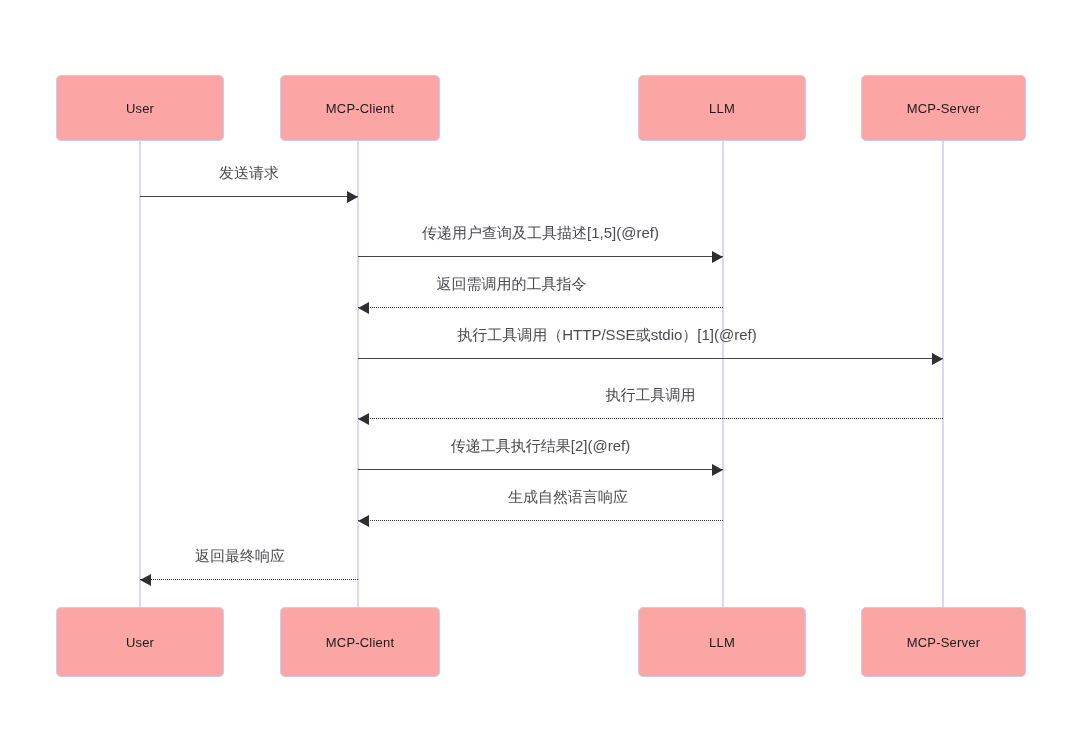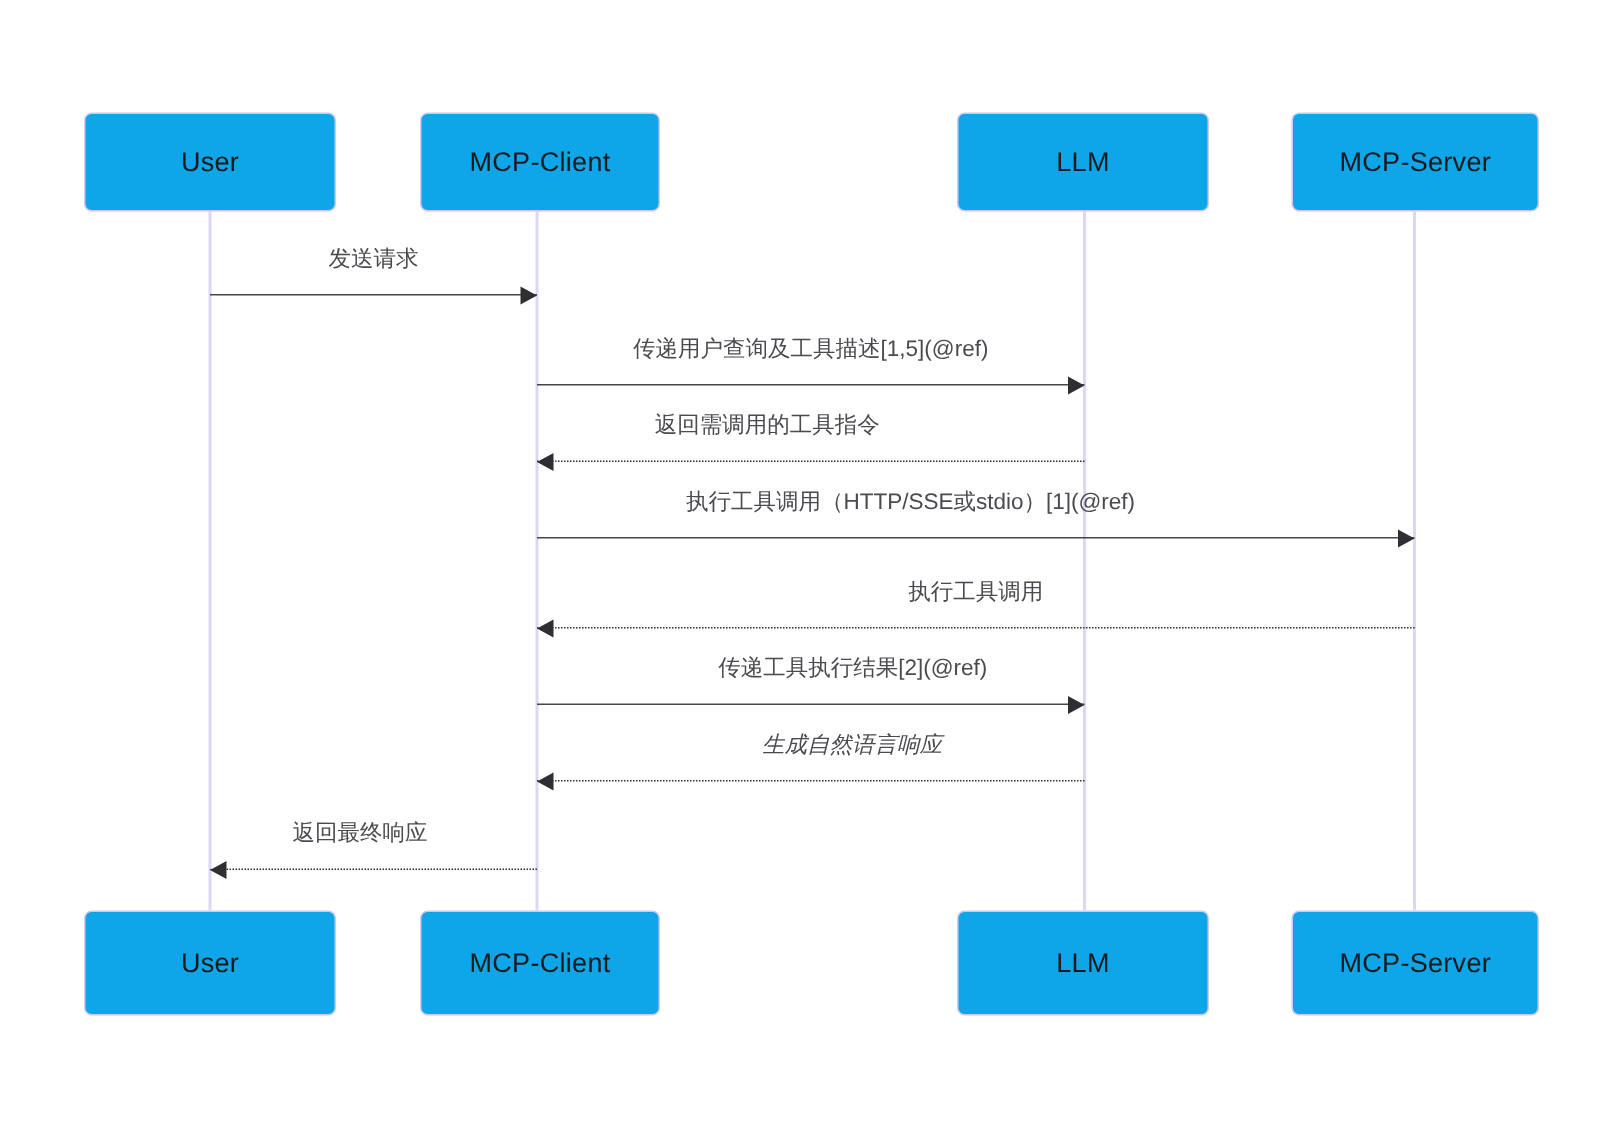--- a/index.html
+++ b/index.html
@@ -13,28 +13,28 @@
   #canvas {
     position: relative;
     width: 1080px;
     height: 752px;
     background: #ffffff;
     overflow: hidden;
   }
   .participant-box {
     position: absolute;
     box-sizing: border-box;
-    background: #0ea5e9;
+    background: #fca5a5;
     border: 1px solid #CFC8F0;
     border-radius: 5px;
     display: flex;
     align-items: center;
     justify-content: center;
     color: #1a1a1a;
-    font-size: 18px;
+    font-size: 13px;
     letter-spacing: 0.2px;
   }
   .lifeline {
     position: absolute;
     width: 2px;
     background: #DCD6F7;
   }
   .msg-line {
     position: absolute;
     height: 0;
@@ -86,24 +86,24 @@
       <div class="arrowhead left" style="top: 302px; left: 358px;"></div>
       <div class="msg-label" style="left: 358px; width: 307px; top: 274px;">返回需调用的工具指令</div>
       <div class="msg-line" style="left: 358px; top: 358px; width: 585px;"></div>
       <div class="arrowhead right" style="top: 353px; left: 932px;"></div>
       <div class="msg-label" style="left: 358px; width: 498px; top: 325px;">执行工具调用（HTTP/SSE或stdio）[1](@ref)</div>
       <div class="msg-line dotted" style="left: 358px; top: 418px; width: 585px;"></div>
       <div class="arrowhead left" style="top: 413px; left: 358px;"></div>
       <div class="msg-label" style="left: 358px; width: 585px; top: 385px;">执行工具调用</div>
       <div class="msg-line" style="left: 358px; top: 469px; width: 365px;"></div>
       <div class="arrowhead right" style="top: 464px; left: 712px;"></div>
-      <div class="msg-label" style="left: 358px; width: 365px; top: 436px; padding-left: 28px;">传递工具执行结果[2](@ref)</div>
+      <div class="msg-label" style="left: 358px; width: 365px; top: 436px;">传递工具执行结果[2](@ref)</div>
       <div class="msg-line dotted" style="left: 358px; top: 520px; width: 365px;"></div>
       <div class="arrowhead left" style="top: 515px; left: 358px;"></div>
-      <div class="msg-label" style="left: 358px; width: 420px; top: 487px; font-style: italic;">生成自然语言响应</div>
+      <div class="msg-label" style="left: 358px; width: 420px; top: 487px;">生成自然语言响应</div>
       <div class="msg-line dotted" style="left: 140px; top: 579px; width: 218px;"></div>
       <div class="arrowhead left" style="top: 574px; left: 140px;"></div>
       <div class="msg-label" style="left: 140px; width: 200px; top: 546px;">返回最终响应</div>
     </div>
   <div id="participants-top">
       <div class="participant-box" style="left: 56px; top: 75px; width: 168px; height: 66px;">
         <span>User</span>
       </div>
       <div class="participant-box" style="left: 280px; top: 75px; width: 160px; height: 66px;">
         <span>MCP-Client</span>

